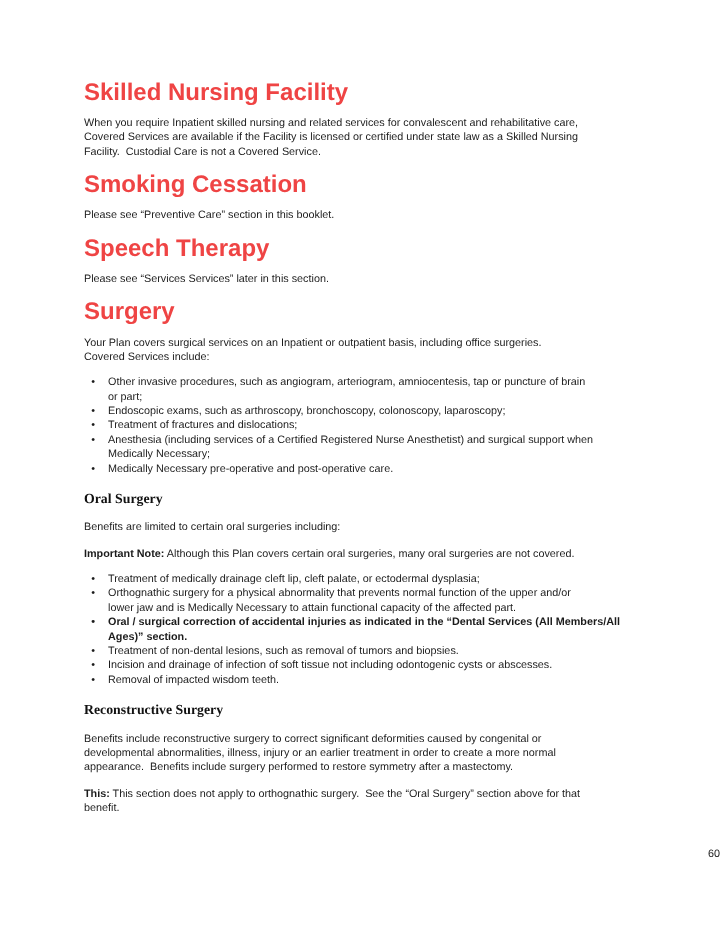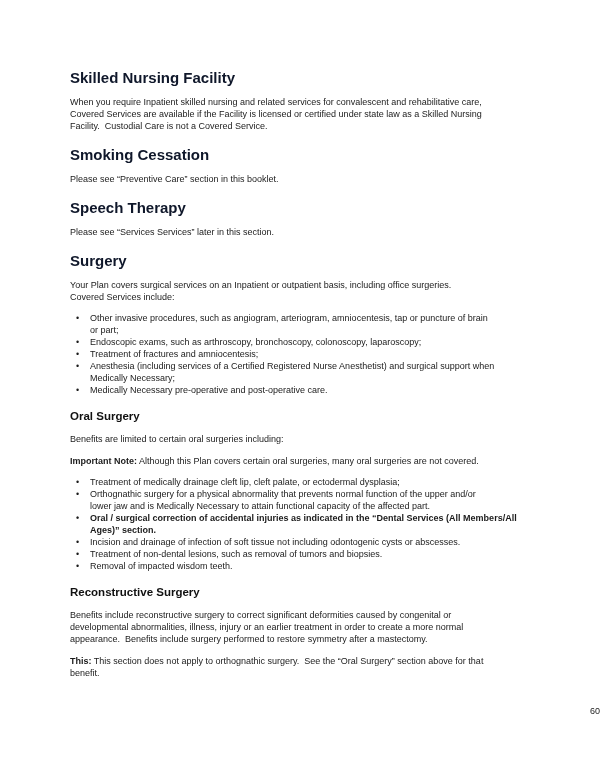--- a/index.html
+++ b/index.html
@@ -12,32 +12,33 @@
     height: 776px;
     position: relative;
     font-family: "Liberation Sans", sans-serif;
     color: #1b1b1b;
     overflow: hidden;
   }
   .content {
     padding: 55px 58px 0 70px;
   }
   h1 {
-    font-size: 15px;
+    font-size: 20px;
     line-height: 17px;
     font-weight: bold;
     margin: 14px 0 0 0;
-    color: #0f172a;
+    color: #ef4444;
   }
   h2 {
     font-size: 11.5px;
     line-height: 13px;
     font-weight: bold;
     margin: 14px 0 0 0;
     color: #111;
+    font-family: Liberation Serif, serif;
   }
   p {
     font-size: 9px;
     line-height: 12px;
     margin: 10px 0 0 0;
     white-space: pre-wrap;
   }
   ul {
     margin: 9px 0 0 0;
     padding: 0 0 0 20px;
@@ -85,38 +86,38 @@
   <p>Please see “Services Services” later in this section.</p>
 
   <h1>Surgery</h1>
   <p>Your Plan covers surgical services on an Inpatient or outpatient basis, including office surgeries.
 Covered Services include:</p>
 
   <ul>
     <li>Other invasive procedures, such as angiogram, arteriogram, amniocentesis, tap or puncture of brain
 or part;</li>
     <li>Endoscopic exams, such as arthroscopy, bronchoscopy, colonoscopy, laparoscopy;</li>
-    <li>Treatment of fractures and amniocentesis;</li>
+    <li>Treatment of fractures and dislocations;</li>
     <li>Anesthesia (including services of a Certified Registered Nurse Anesthetist) and surgical support when
 Medically Necessary;</li>
     <li>Medically Necessary pre-operative and post-operative care.</li>
   </ul>
 
   <h2>Oral Surgery</h2>
   <p>Benefits are limited to certain oral surgeries including:</p>
   <p><strong>Important Note:</strong><span> Although this Plan covers certain oral surgeries, many oral surgeries are not covered.</span></p>
 
   <ul>
     <li>Treatment of medically drainage cleft lip, cleft palate, or ectodermal dysplasia;</li>
     <li>Orthognathic surgery for a physical abnormality that prevents normal function of the upper and/or
 lower jaw and is Medically Necessary to attain functional capacity of the affected part.</li>
     <li class="bold">Oral / surgical correction of accidental injuries as indicated in the “Dental Services (All Members/All
 Ages)” section.</li>
+    <li>Treatment of non-dental lesions, such as removal of tumors and biopsies.</li>
     <li>Incision and drainage of infection of soft tissue not including odontogenic cysts or abscesses.</li>
-    <li>Treatment of non-dental lesions, such as removal of tumors and biopsies.</li>
     <li>Removal of impacted wisdom teeth.</li>
   </ul>
 
   <h2>Reconstructive Surgery</h2>
   <p>Benefits include reconstructive surgery to correct significant deformities caused by congenital or
 developmental abnormalities, illness, injury or an earlier treatment in order to create a more normal
 appearance.  Benefits include surgery performed to restore symmetry after a mastectomy.</p>
   <p><strong>This:</strong><span> This section does not apply to orthognathic surgery.  See the “Oral Surgery” section above for that
 benefit.</span></p>
 

